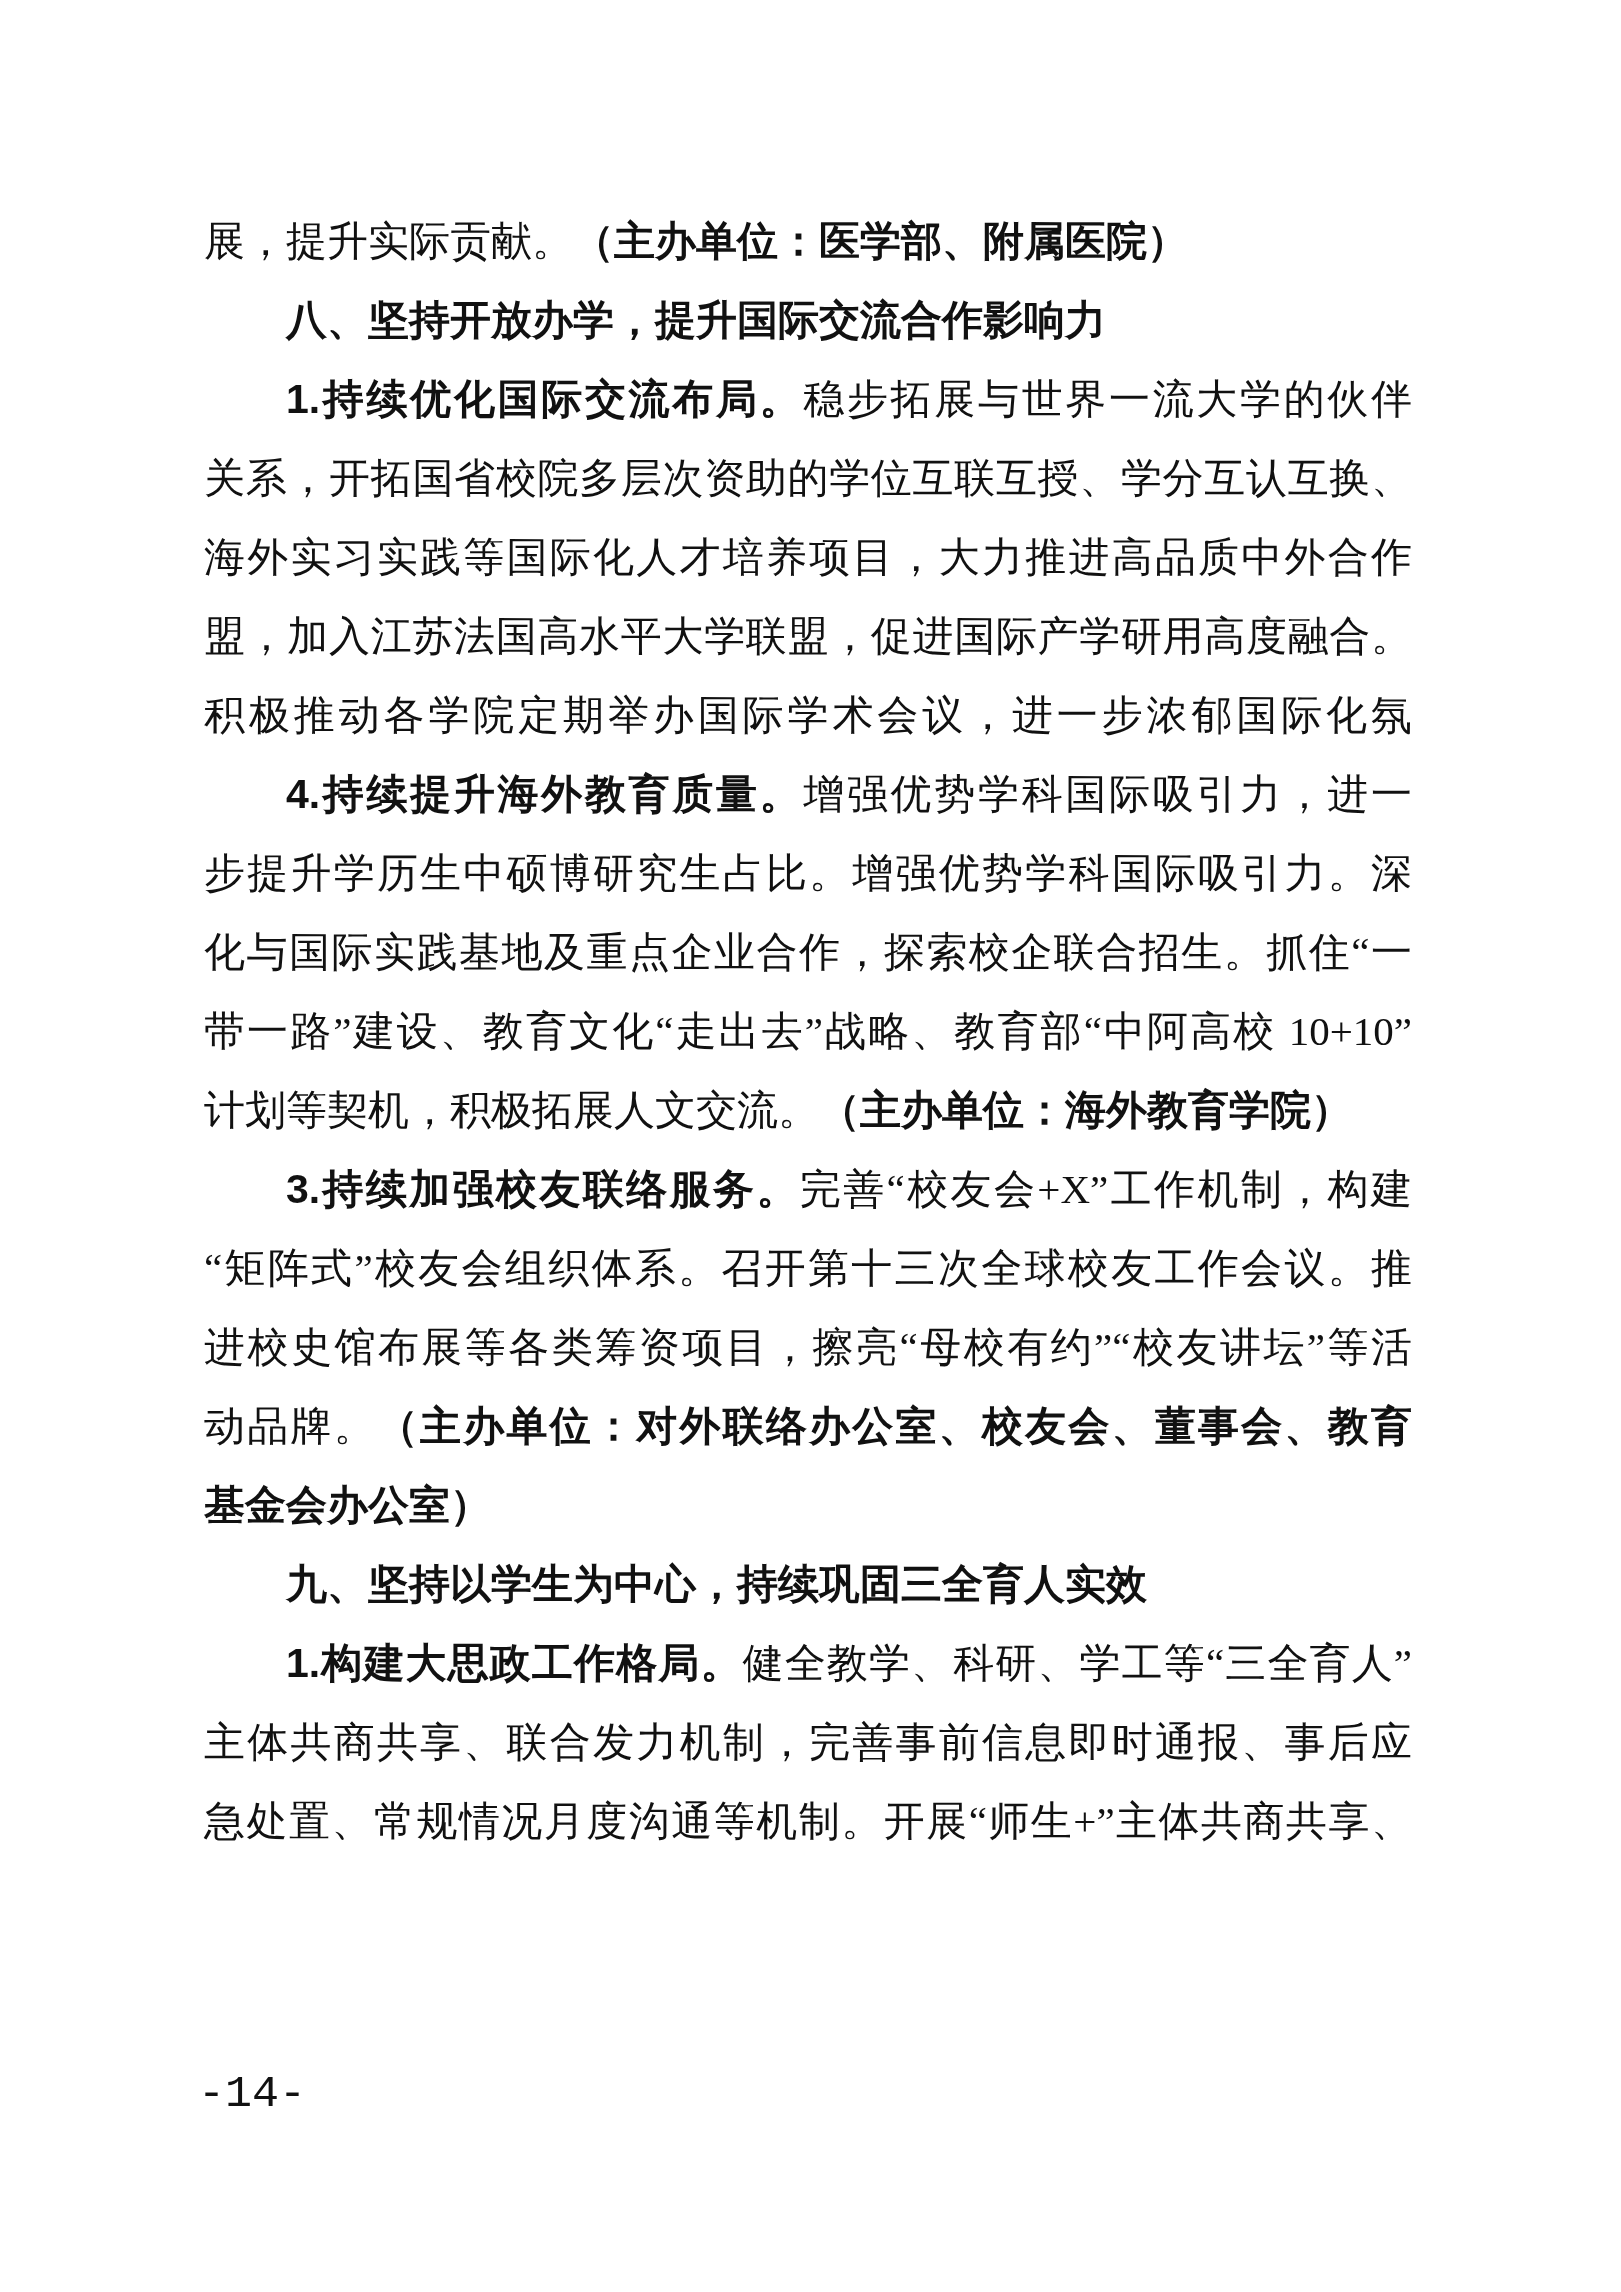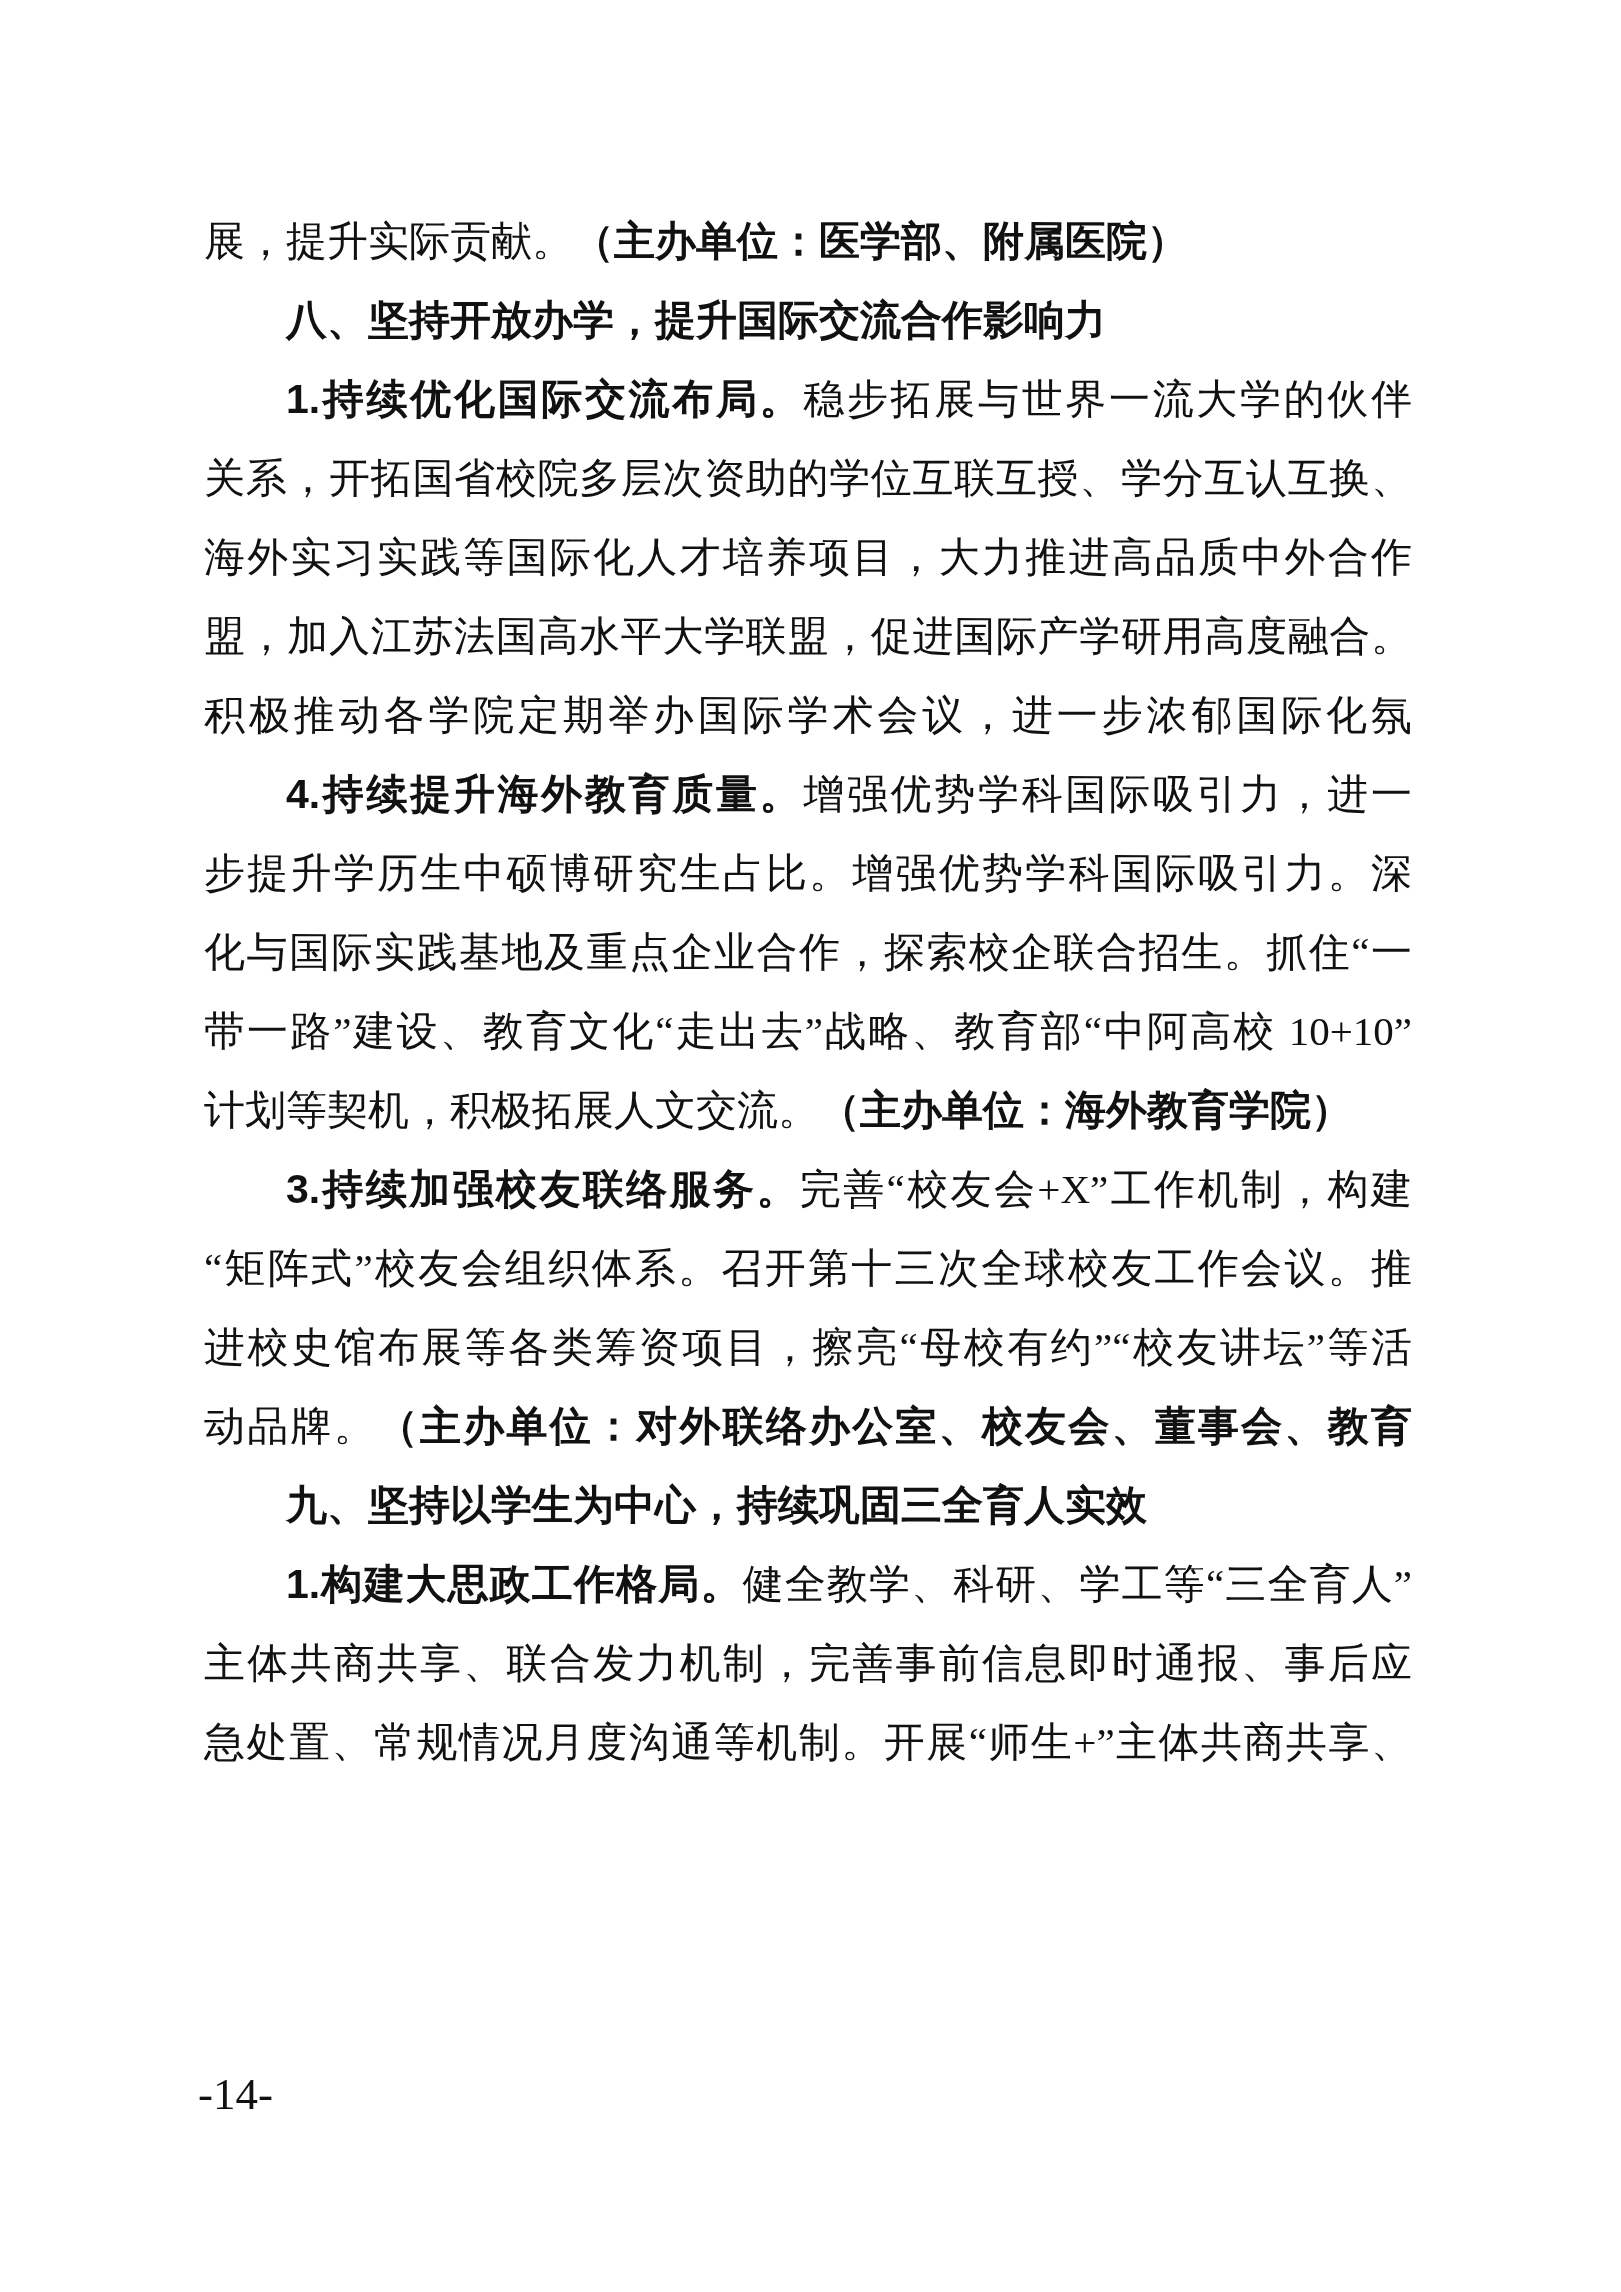--- a/index.html
+++ b/index.html
@@ -51,21 +51,21 @@
     font-family: "Liberation Sans", sans-serif;
   }
   .page-number {
     position: absolute;
     left: 198px;
     top: 2070px;
     font-size: 45px;
     line-height: 49px;
     font-weight: 400;
     color: #111111;
-    font-family: Liberation Serif, serif;
+    font-family: Liberation Mono, monospace;
   }
 </style>
 </head>
 <body>
 
 <div class="page">
   <div class="content">
       <div class="line short"><span class="seg">展，提升实际贡献。</span><span class="seg bold">（主办单位：医学部、附属医院）</span></div>
       <div class="line indent short heading"><span class="seg bold">八、坚持开放办学，提升国际交流合作影响力</span></div>
       <div class="line indent"><span class="seg bold">1.持续优化国际交流布局。</span><span class="seg">稳步拓展与世界一流大学的伙伴</span></div>
@@ -75,20 +75,21 @@
       <div class="line"><span class="seg">积极推动各学院定期举办国际学术会议，进一步浓郁国际化氛</span></div>
       <div class="line indent"><span class="seg bold">4.持续提升海外教育质量。</span><span class="seg">增强优势学科国际吸引力，进一</span></div>
       <div class="line"><span class="seg">步提升学历生中硕博研究生占比。增强优势学科国际吸引力。深</span></div>
       <div class="line"><span class="seg">化与国际实践基地及重点企业合作，探索校企联合招生。抓住“一</span></div>
       <div class="line"><span class="seg">带一路”建设、教育文化“走出去”战略、教育部“中阿高校 10+10”</span></div>
       <div class="line short"><span class="seg">计划等契机，积极拓展人文交流。</span><span class="seg bold">（主办单位：海外教育学院）</span></div>
       <div class="line indent"><span class="seg bold">3.持续加强校友联络服务。</span><span class="seg">完善“校友会+X”工作机制，构建</span></div>
       <div class="line"><span class="seg">“矩阵式”校友会组织体系。召开第十三次全球校友工作会议。推</span></div>
       <div class="line"><span class="seg">进校史馆布展等各类筹资项目，擦亮“母校有约”“校友讲坛”等活</span></div>
       <div class="line"><span class="seg">动品牌。</span><span class="seg bold">（主办单位：对外联络办公室、校友会、董事会、教育</span></div>
+      <div class="line short"><span class="seg bold">基金会办公室）</span></div>
       <div class="line indent short heading"><span class="seg bold">九、坚持以学生为中心，持续巩固三全育人实效</span></div>
       <div class="line indent"><span class="seg bold">1.构建大思政工作格局。</span><span class="seg">健全教学、科研、学工等“三全育人”</span></div>
       <div class="line"><span class="seg">主体共商共享、联合发力机制，完善事前信息即时通报、事后应</span></div>
       <div class="line"><span class="seg">急处置、常规情况月度沟通等机制。开展“师生+”主体共商共享、</span></div>
     </div>
   <div class="page-number">-14-</div>
 </div>
 
 
 </body></html>

